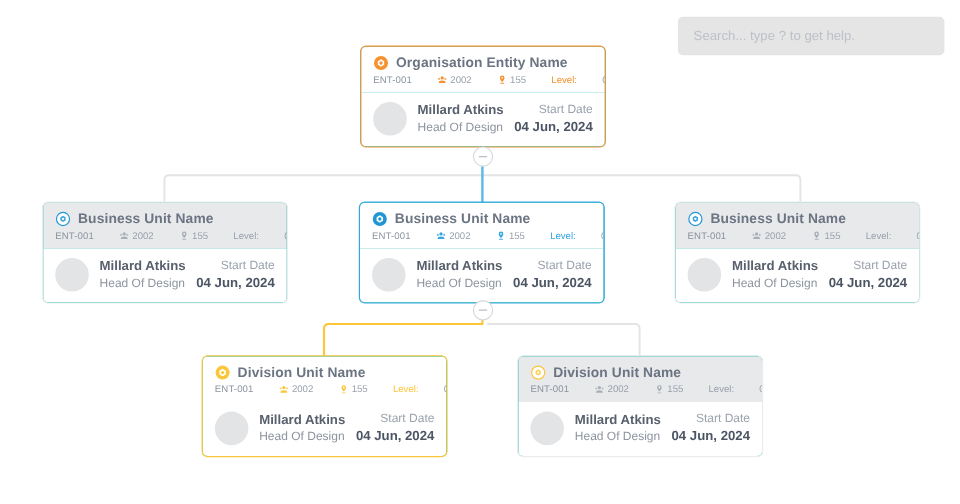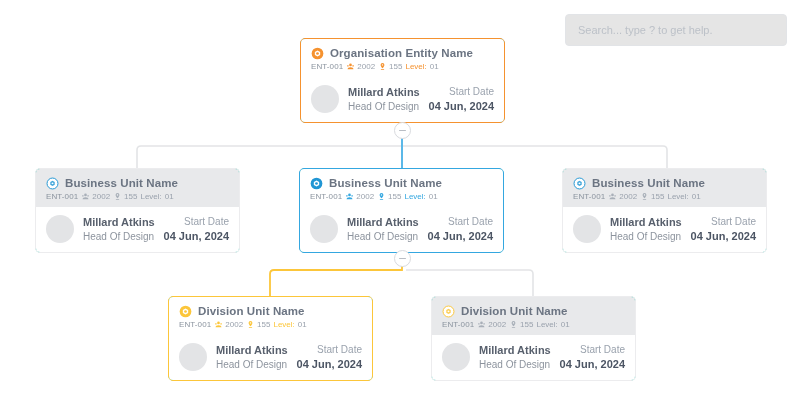--- a/index.html
+++ b/index.html
@@ -54,21 +54,21 @@
   .node-icon { width: 13px; height: 13px; flex: 0 0 13px; display: block; }
 
   .card-title {
     font-size: 11.5px; font-weight: bold;
     color: #6b7482; letter-spacing: .1px;
     white-space: nowrap;
   }
 
   .meta-row {
     display: flex; align-items: center;
-    gap: 3px; margin-top: 3px;
+    gap: 21px; margin-top: 3px;
     font-size: 8px; color: #9aa2ad;
     white-space: nowrap;
   }
   .meta-code { font-size: 8px; color: #8b949f; letter-spacing: .1px; }
   .meta-item { display: flex; align-items: center; gap: 2px; }
   .meta-ico { width: 9px; height: 9px; display: block; }
   .meta-val { font-size: 8px; color: #9aa2ad; }
   .meta-level-label { font-size: 8px; color: #9aa2ad; font-weight: normal; text-align: right; }
   .card.lvl-org.active      .meta-level-label { color: #f5922f; }
   .card.lvl-business.active .meta-level-label { color: #34a7e0; }

